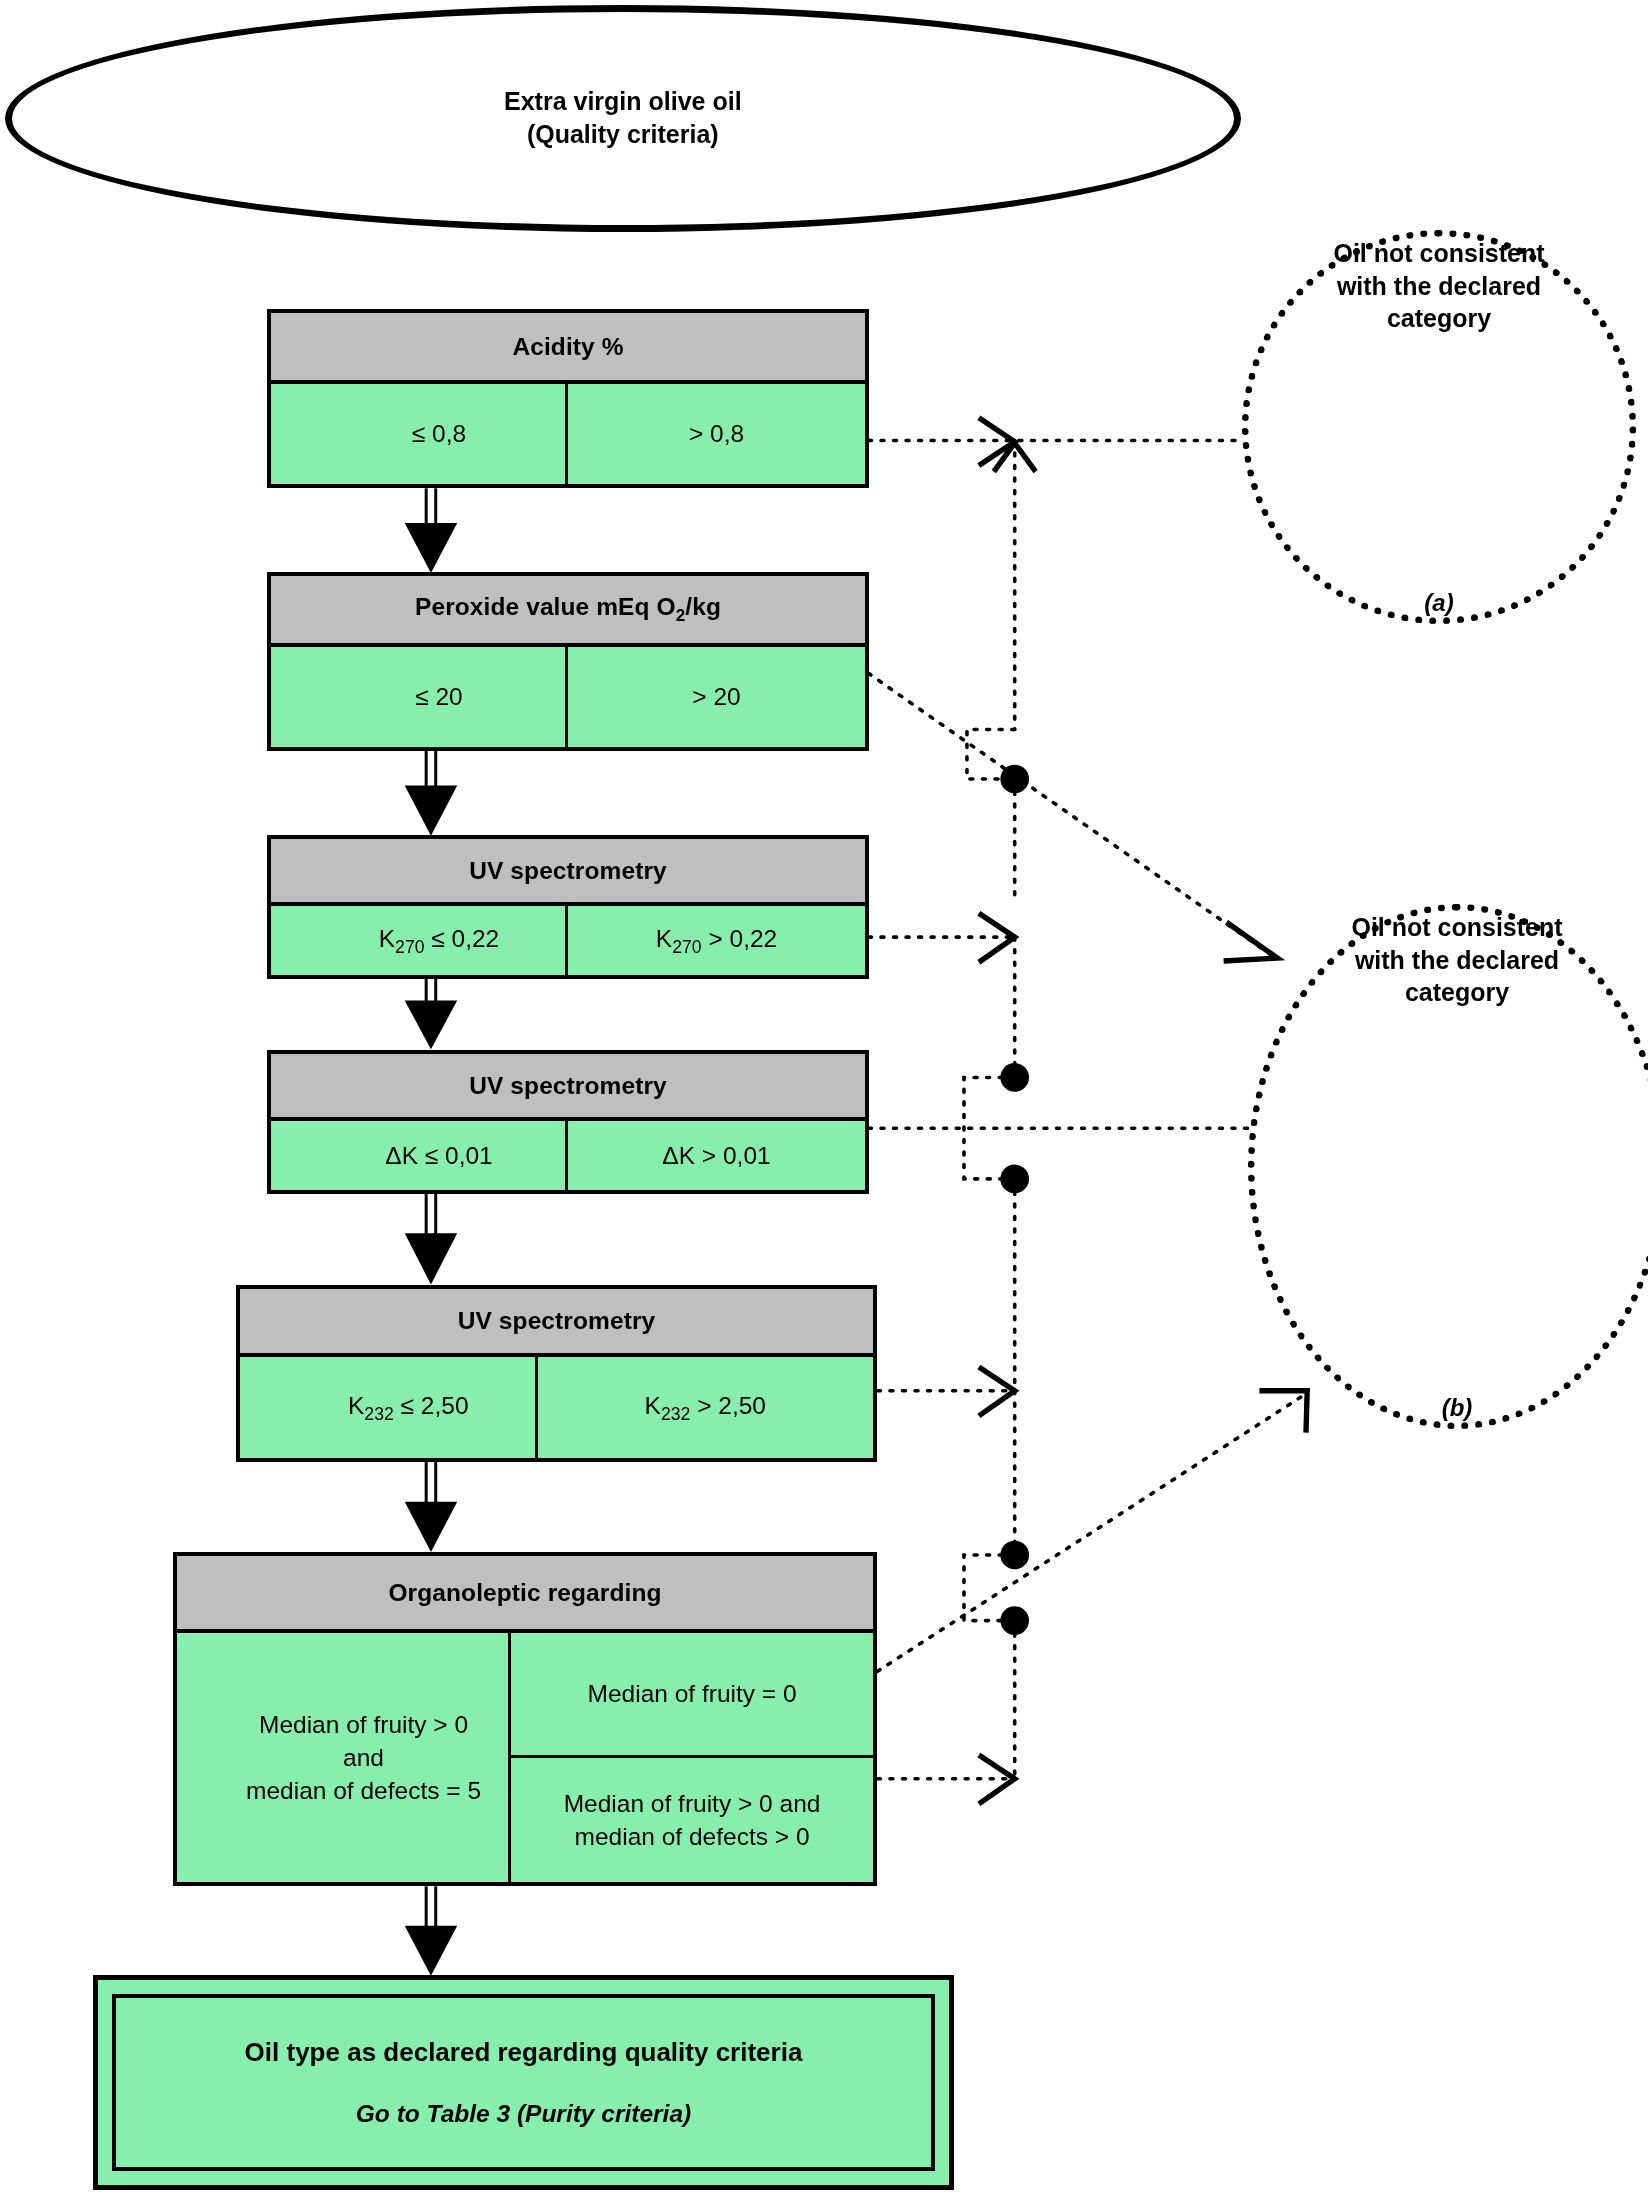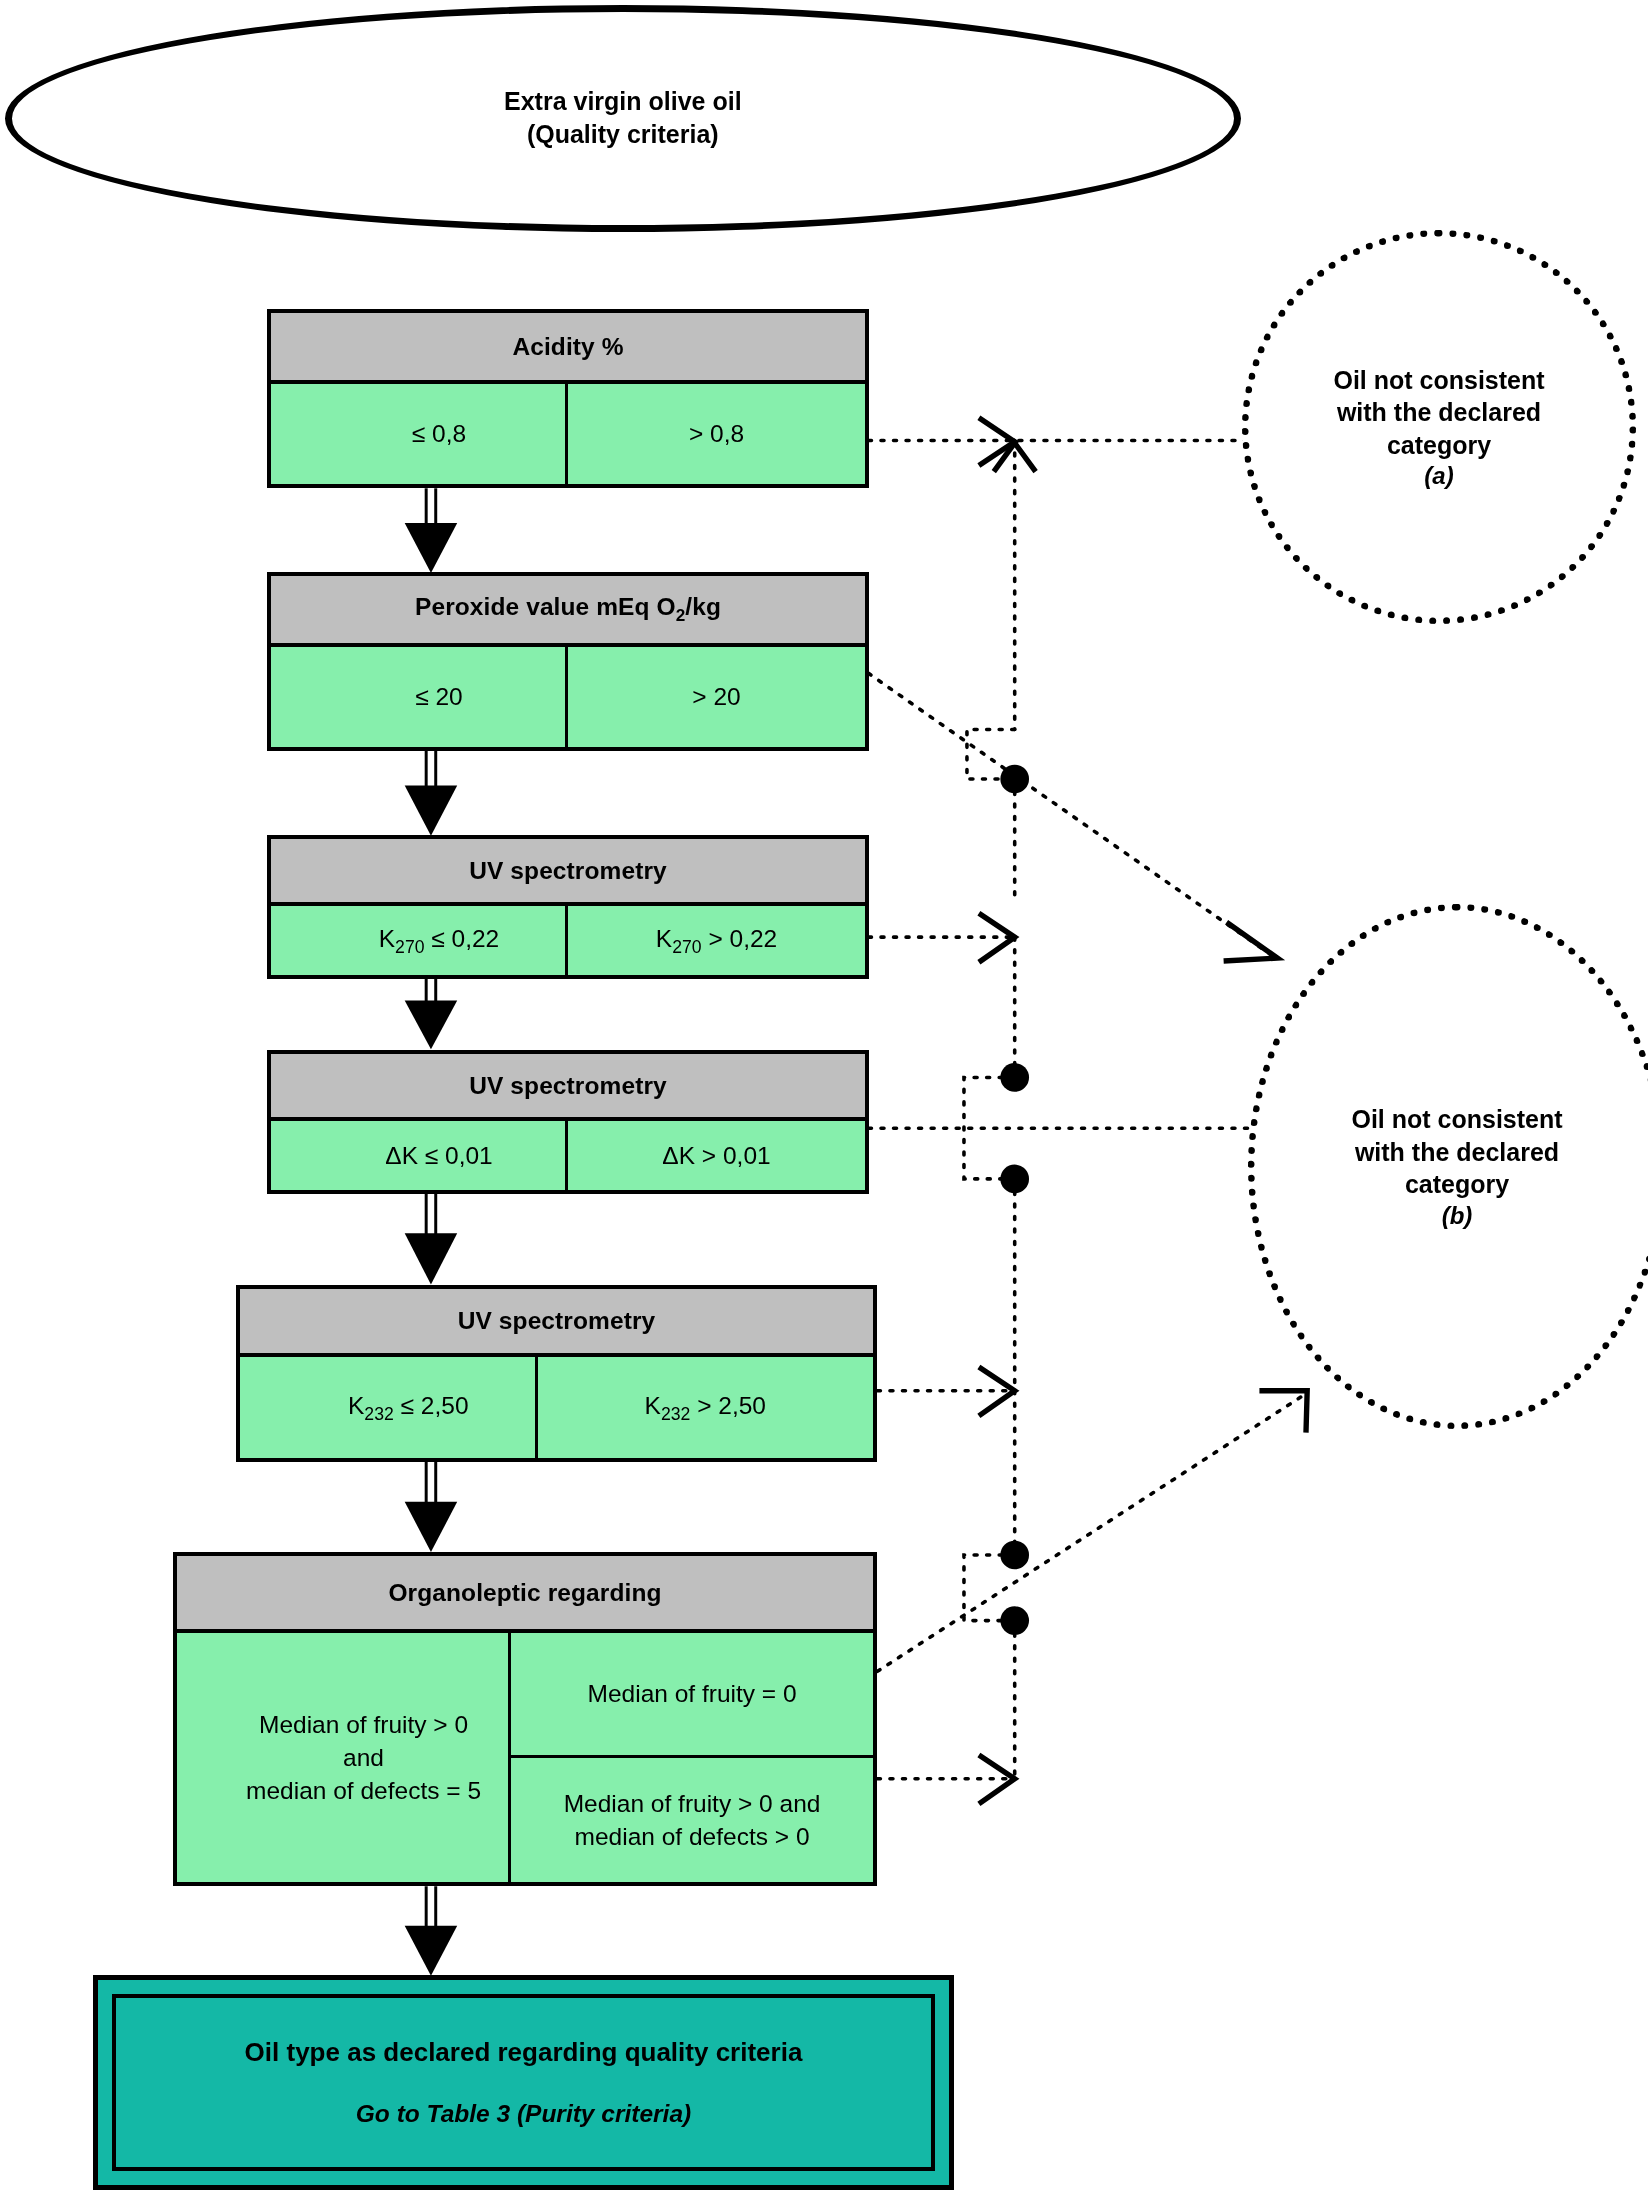--- a/index.html
+++ b/index.html
@@ -88,21 +88,21 @@
     flex: 1 1 52%;
     display: flex;
     flex-direction: column;
   }
   .col-right-split .cell { flex: 1 1 50%; border-right: none; }
   .col-right-split .cell.top { border-bottom: 3px solid #000; }
 
   
   .term-outer {
     border: 5.4px solid #000;
-    background: #14b8a6;
+    background: #86efac;
     padding: 14px;
     box-sizing: border-box;
   }
   .term-inner {
     width: 100%;
     height: 100%;
     border: 4.2px solid #000;
     box-sizing: border-box;
     display: flex;
     flex-direction: column;
@@ -115,21 +115,21 @@
   .term-line2 { font-weight: bold; font-style: italic; font-size: 24.5px; }
 
   
   .res-circle {
     border: 7.2px dotted #000;
     border-radius: 50%;
     background: #fff;
     display: flex;
     flex-direction: column;
     align-items: center;
-    justify-content: center;
+    justify-content: space-between;
     text-align: center;
   }
   .res-text {
     font-weight: bold;
     font-size: 25px;
     line-height: 1.3;
   }
   .res-tag {
     font-weight: bold;
     font-style: italic;

